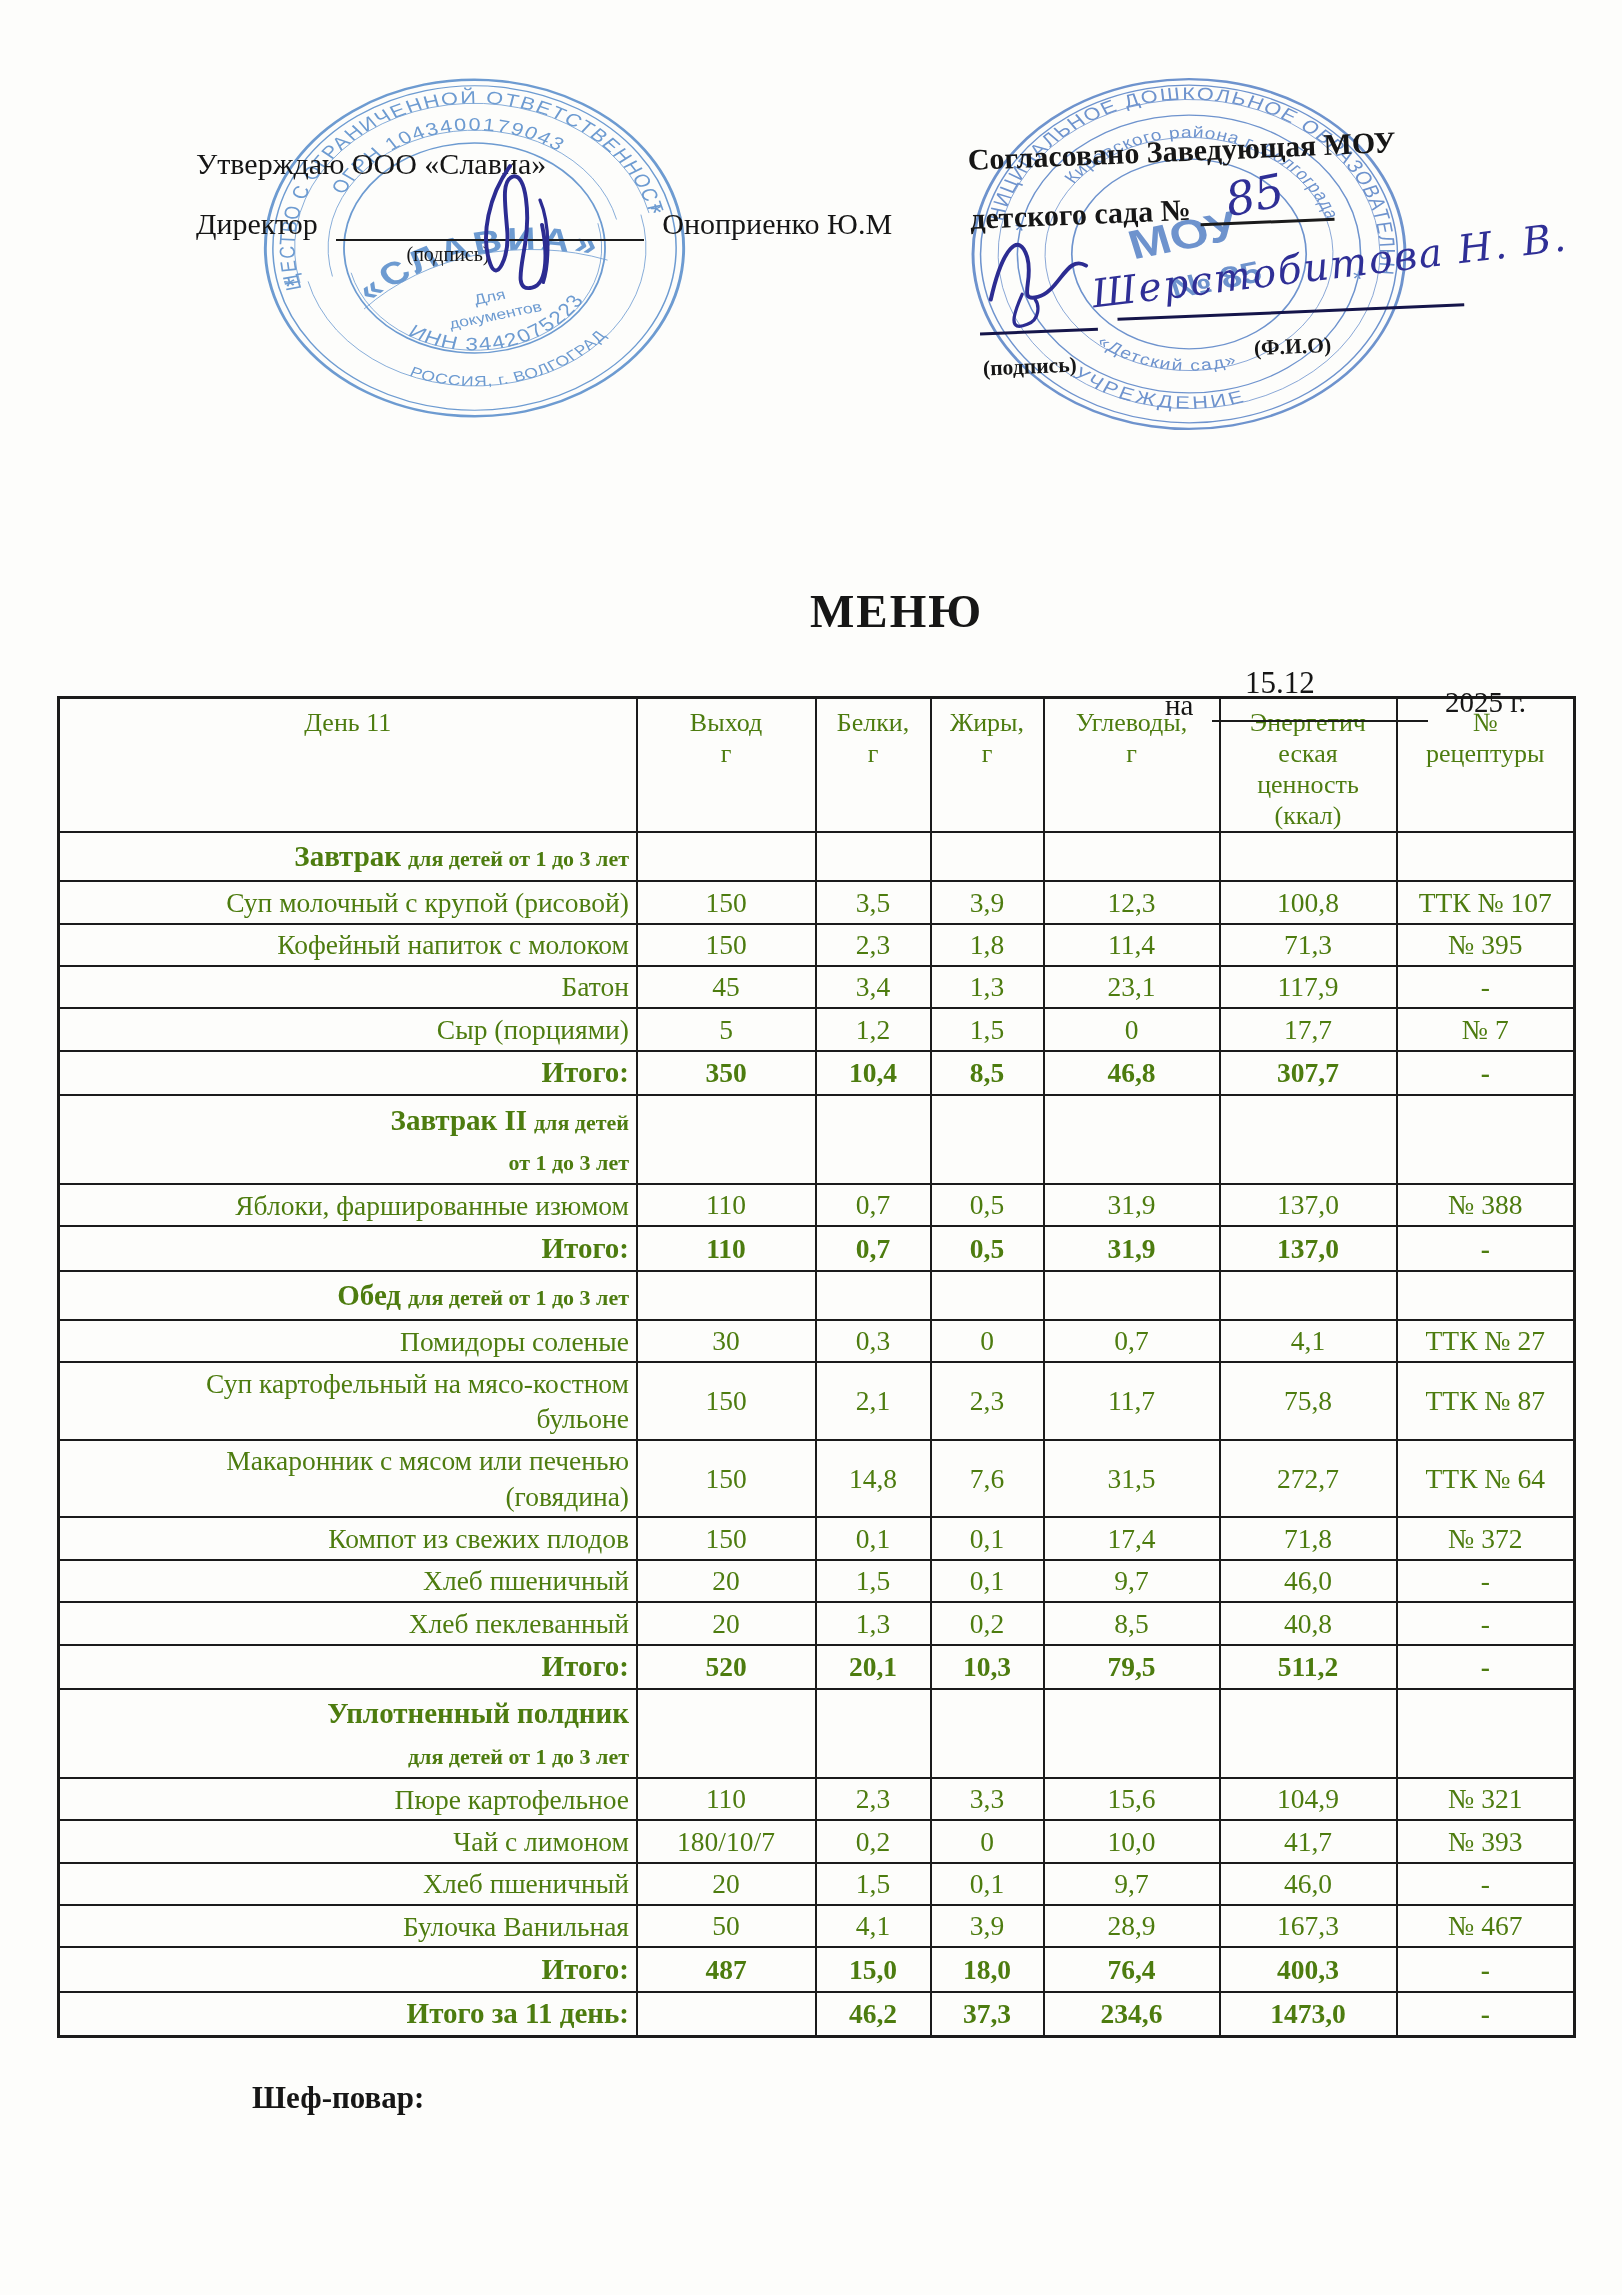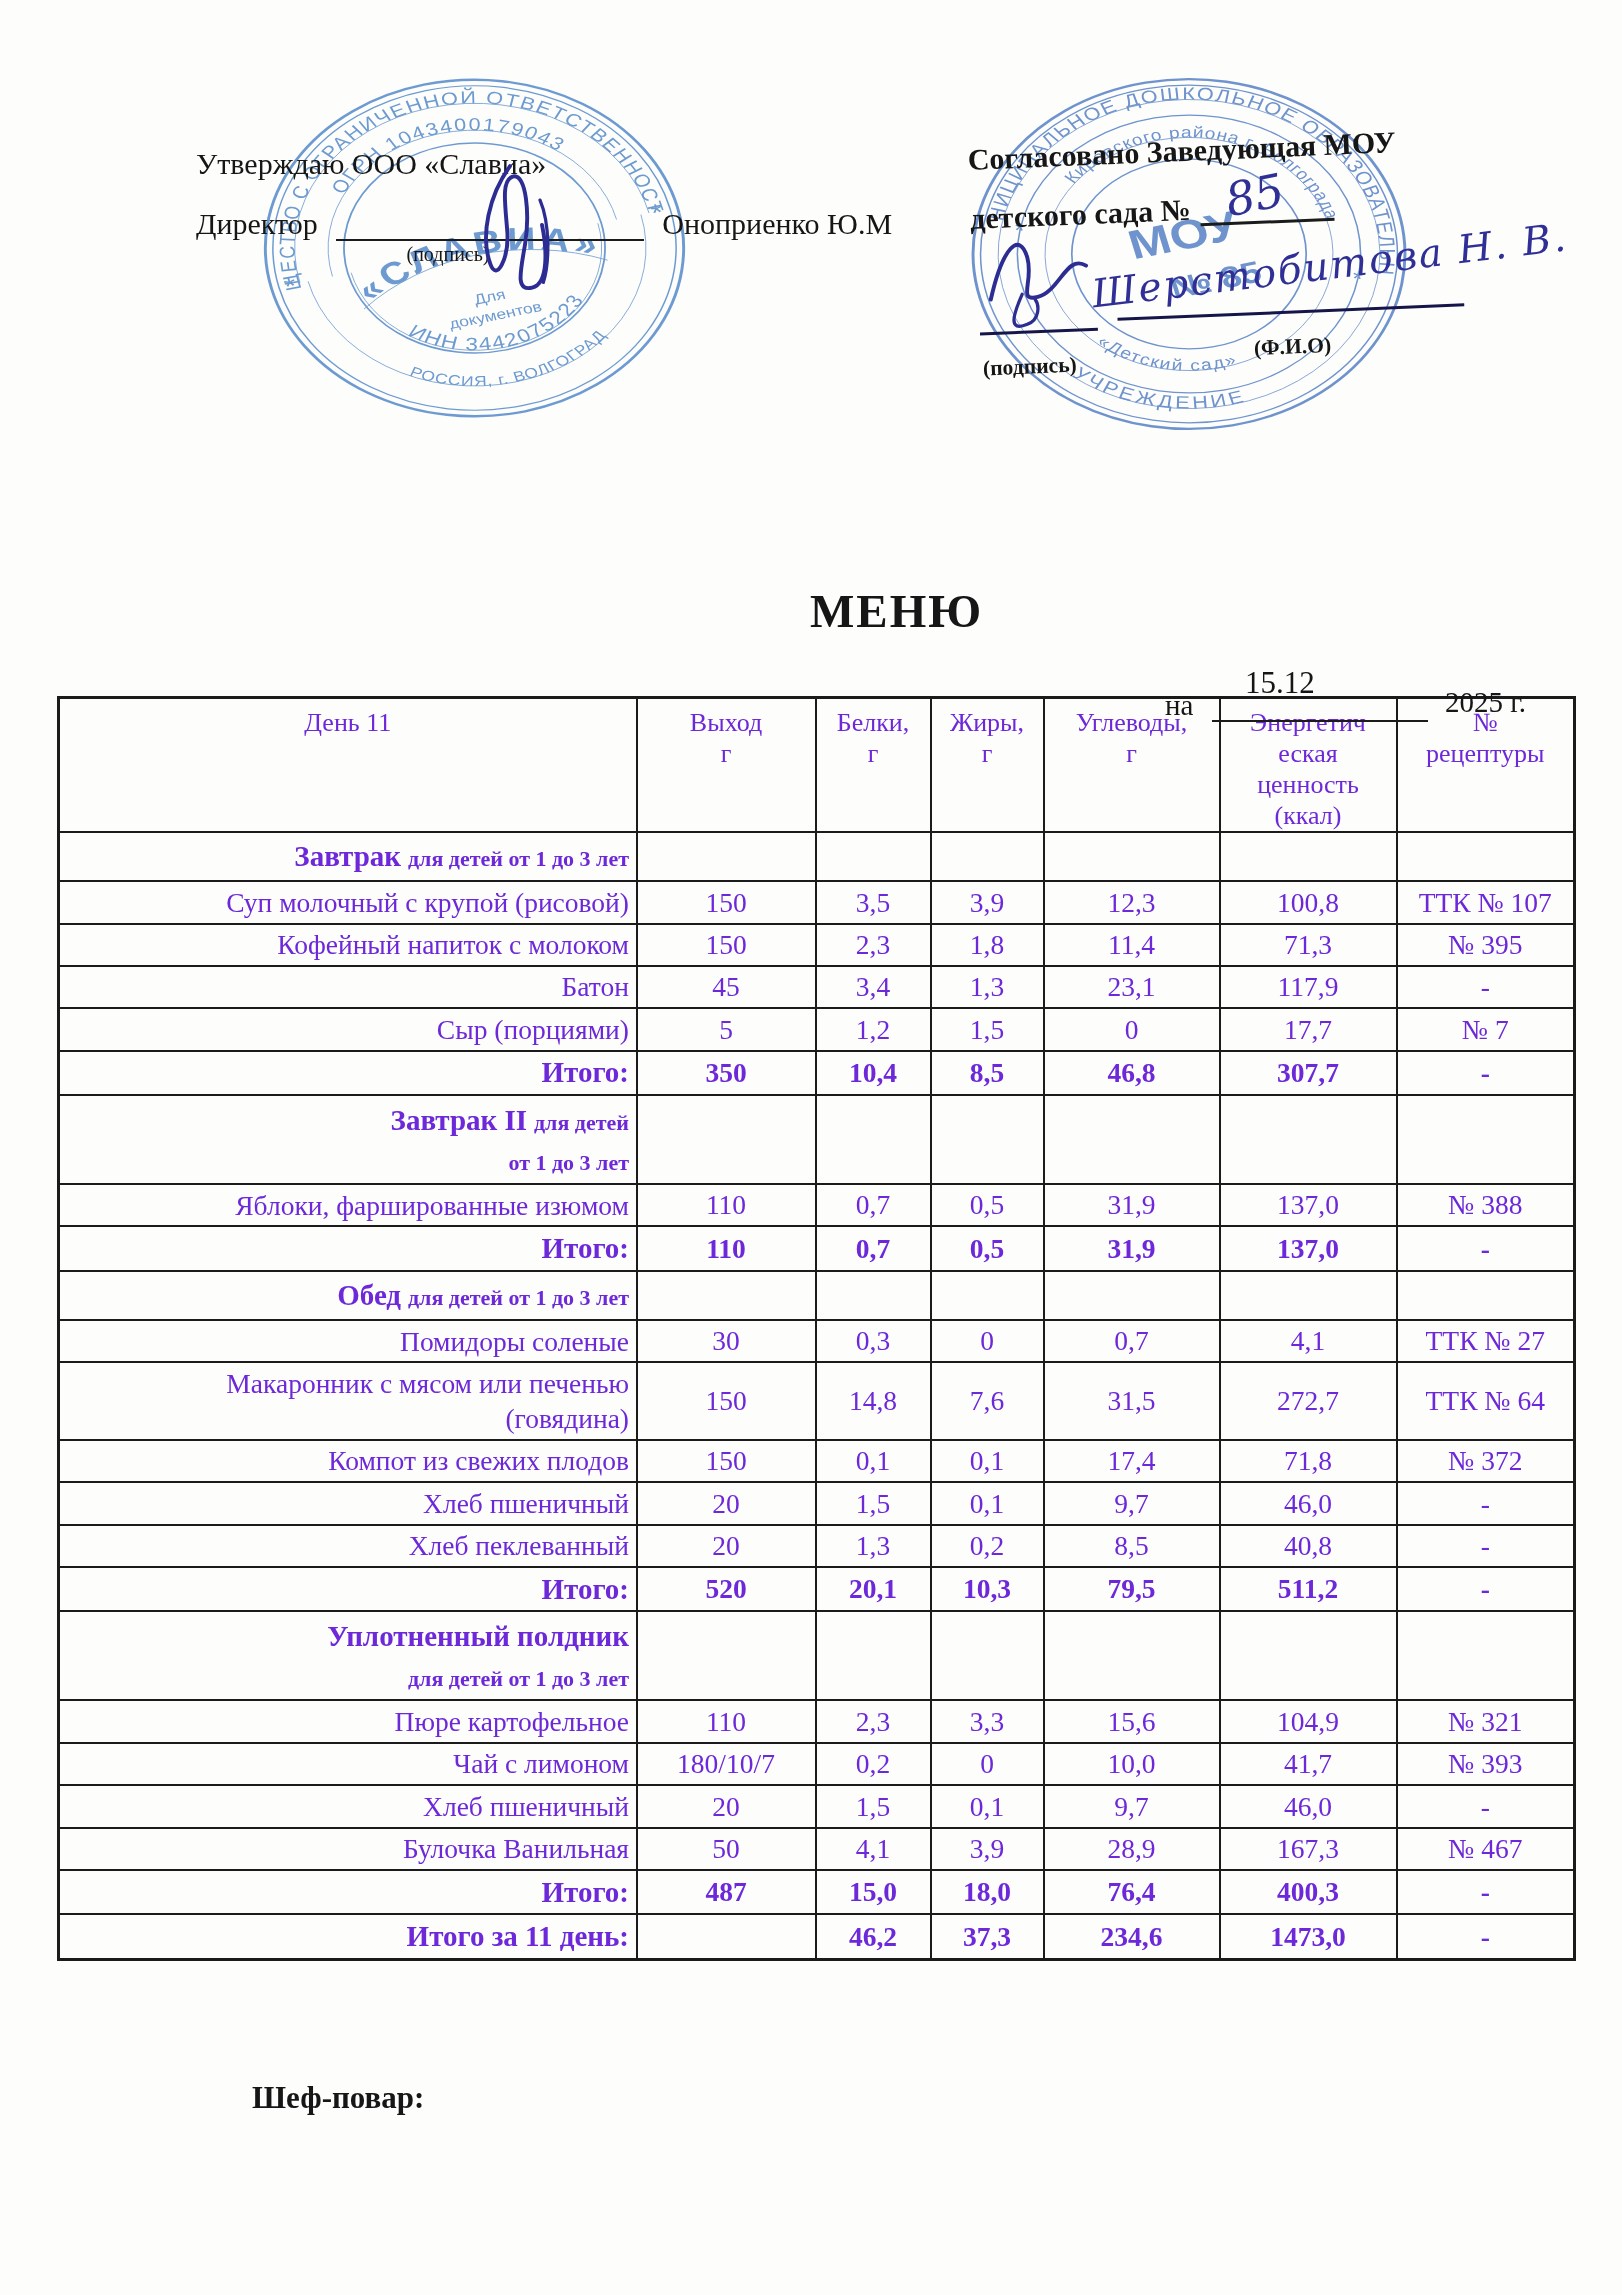--- a/index.html
+++ b/index.html
@@ -57,21 +57,21 @@
                 font-size: 47px; font-weight: bold; letter-spacing: 2px; }
   .date-area { position: absolute; left: 1165px; top: 665px; width: 406px; height: 65px; z-index: 3; }
   .date-na   { position: absolute; left: 0px; top: 23.6px; font-size: 29px; }
   .date-hand { position: absolute; left: 80px; top: 0px; font-size: 31px; }
   .date-underline { position: absolute; left: 47px; top: 55px; width: 216px; border-bottom: 2.6px solid #1b1b1b; }
   .date-year { position: absolute; left: 280px; top: 21px; font-size: 29px; }
 
   
   .menu-table-wrap { position: absolute; left: 57px; top: 696px; z-index: 2; }
   table.menu { border-collapse: collapse; table-layout: fixed; width: 1517px;
-               font-size: 27.5px; color: #6d28d9; }
+               font-size: 27.5px; color: #4d7c0f; }
   table.menu, table.menu th, table.menu td {
     border: 2px solid #1b1b1b;
     border-top-width: 2.6px; border-bottom-width: 2.6px;
   }
   table.menu { border-width: 3.3px; }
   th { font-weight: normal; font-size: 26px; line-height: 31px; vertical-align: top;
        padding-top: 7.9px; text-align: center; white-space: pre-line; }
   th.h-day { height: 133px; }
   td { vertical-align: middle; white-space: pre-line; }
   .c-name { text-align: right; padding: 2.6px 6.5px 2.6px 9.2px; line-height: 1.28; }
@@ -319,20 +319,30 @@
           <tr class="row-dish">
             <td class="c-name">Помидоры соленые</td>
             <td class="c-val">30</td>
             <td class="c-val">0,3</td>
             <td class="c-val">0</td>
             <td class="c-val">0,7</td>
             <td class="c-val">4,1</td>
             <td class="c-val">ТТК № 27</td>
           </tr>
           <tr class="row-dish two">
+            <td class="c-name">Суп картофельный на мясо-костном
+бульоне</td>
+            <td class="c-val">150</td>
+            <td class="c-val">2,1</td>
+            <td class="c-val">2,3</td>
+            <td class="c-val">11,7</td>
+            <td class="c-val">75,8</td>
+            <td class="c-val">ТТК № 87</td>
+          </tr>
+          <tr class="row-dish two">
             <td class="c-name">Макаронник с мясом или печенью
 (говядина)</td>
             <td class="c-val">150</td>
             <td class="c-val">14,8</td>
             <td class="c-val">7,6</td>
             <td class="c-val">31,5</td>
             <td class="c-val">272,7</td>
             <td class="c-val">ТТК № 64</td>
           </tr>
           <tr class="row-dish">

